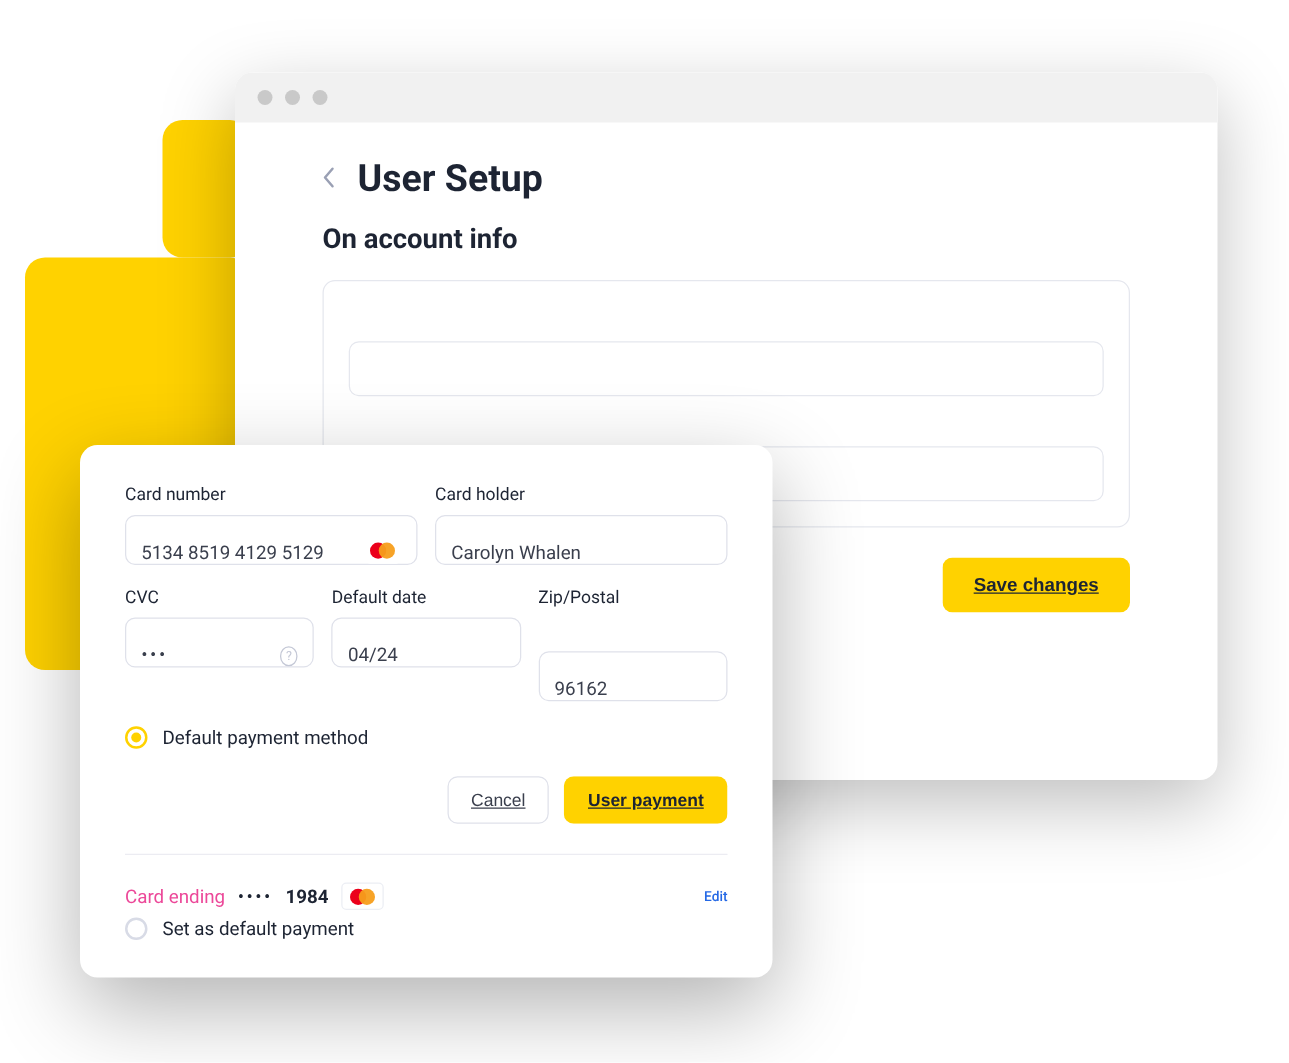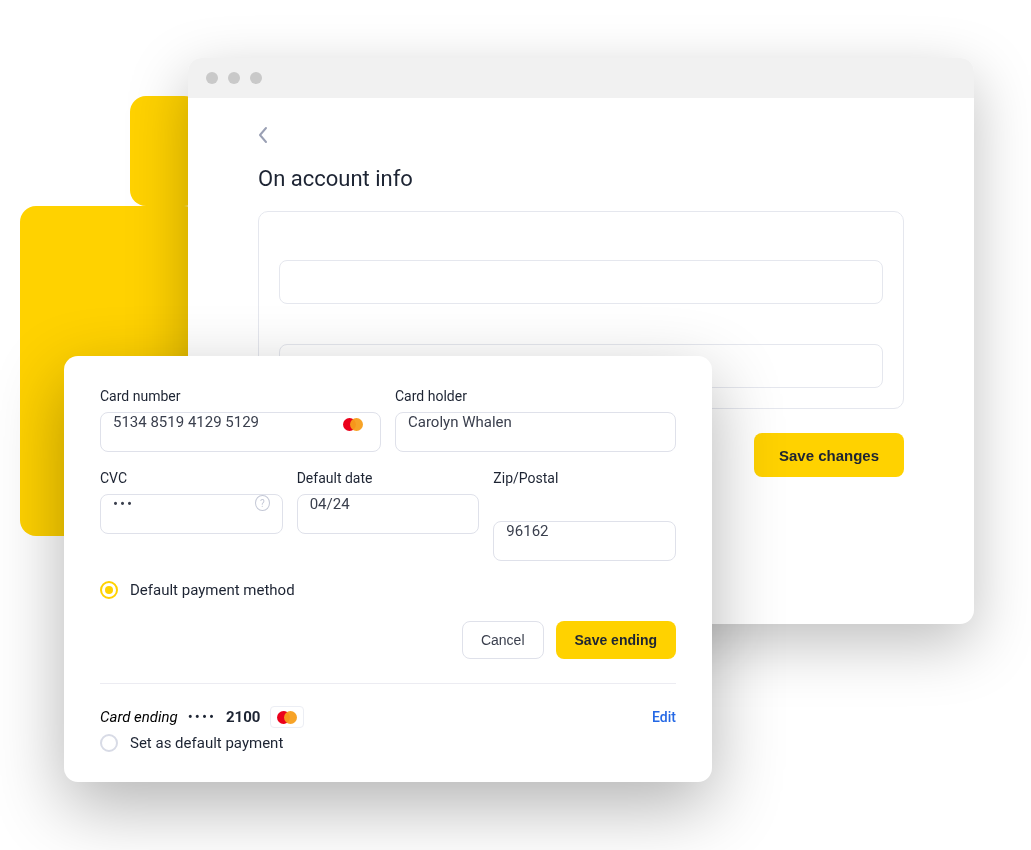--- a/index.html
+++ b/index.html
@@ -58,21 +58,21 @@
     font-weight: 600;
   }
   .tab.active::after {
     content: "";
     position: absolute;
     left: -4px; right: -4px; bottom: -1px;
     height: 2px;
     background: #1d2433;
   }
 
-  .section-title { font-size: 22px; font-weight: 400; color: #1d2433; margin-bottom: 20px; }
+  .section-title { font-size: 22px; font-weight: 700; color: #1d2433; margin-bottom: 20px; }
 
   .card-outline {
     border: 1px solid #e5e7ee;
     border-radius: 10px;
     padding: 18px 20px 0 20px;
     margin-bottom: 24px;
   }
   .bg-input {
     height: 44px;
     border: 1px solid #e5e7ee;
@@ -85,41 +85,42 @@
     display: inline-flex;
     align-items: center;
     justify-content: center;
     height: 44px;
     padding: 0 24px;
     border-radius: 8px;
     font-size: 15px;
     font-weight: 600;
     cursor: pointer;
     border: 1px solid transparent;
+    text-decoration: underline;
   }
   .btn-primary { background: #ffd200; color: #1d2433; }
   .btn-secondary { background: #fff; border: 1px solid #dfe1ea; color: #3a3f4d; font-weight: 500; }
 
   
   .modal {
     position: absolute;
     top: 356px;
     left: 64px;
-    width: 648px;
+    width: 554px;
     background: #fff;
     border-radius: 14px;
     box-shadow: 0 24px 70px rgba(0,0,0,0.3);
     padding: 32px 36px 30px 36px;
   }
   .row { display: flex; gap: 14px; }
   .field { display: flex; flex-direction: column; }
   .field label { font-size: 14px; color: #1d2433; margin-bottom: 8px; }
   .input-wrap {
     display: flex;
-    align-items: flex-start;
+    align-items: flex-end;
     height: 40px;
     border: 1px solid #dfe1ea;
     border-radius: 8px;
     padding: 0 12px;
     font-size: 15px;
     color: #3a3f4d;
   }
   .input-wrap input {
     border: none;
     outline: none;
@@ -177,44 +178,45 @@
   .modal-actions { display: flex; justify-content: flex-end; gap: 12px; margin-top: 22px; padding-bottom: 24px; border-bottom: 1px solid #ececf2; align-items: center; }
   .modal .btn { height: 38px; padding: 0 18px; font-size: 14px; }
 
   .saved-card {
     display: flex;
     align-items: center;
     justify-content: space-between;
     margin-top: 22px;
   }
   .saved-left { display: flex; align-items: center; gap: 10px; font-size: 15px; color: #1d2433; }
-  .saved-left .label { color: #000000; font-style: italic; }
+  .saved-left .label { color: #ec4899; }
   .saved-left .mask { letter-spacing: 2px; color: #1d2433; }
   .saved-left .last4 { font-weight: 700; }
-  .edit-link { color: #2468e5; font-size: 14px; font-weight: 500; cursor: pointer; }
+  .edit-link { color: #2468e5; font-size: 11px; font-weight: 500; cursor: pointer; }
 </style>
 </head>
 <body>
 
 <div class="yellow-card one"></div>
 <div class="yellow-card two"></div>
 
 <div class="window">
   <div class="titlebar">
     <span class="dot"></span>
     <span class="dot"></span>
     <span class="dot"></span>
   </div>
   <div class="content">
     <div class="header-row">
       <span class="back-chevron">
         <svg width="10" height="18" viewBox="0 0 10 18" fill="none">
             <path d="M8 2 L2 9 L8 16" stroke="#9aa0b4" stroke-width="2" stroke-linecap="round" stroke-linejoin="round"></path>
           </svg>
       </span>
+      <h1 class="page-title">User Setup</h1>
     </div>
 
 
     <h2 class="section-title">On account info</h2>
 
     <div class="card-outline">
       <div class="bg-input" style="margin-top:30px;"></div>
       <div class="bg-input" style="margin-top:40px; margin-bottom:20px;"></div>
     </div>
 
@@ -270,28 +272,28 @@
 
   <div class="radio-row">
     <span class="radio checked">
         <span class="inner"></span>
       </span>
     <span>Default payment method</span>
   </div>
 
   <div class="modal-actions">
     <button class="btn btn-secondary">Cancel</button>
-    <button class="btn btn-primary">Save ending</button>
+    <button class="btn btn-primary">User payment</button>
   </div>
 
   <div class="saved-card">
     <div class="saved-left">
       <span class="label">Card ending</span>
       <span class="mask">••••</span>
-      <span class="last4">2100</span>
+      <span class="last4">1984</span>
       <span class="mc-badge">
         <span class="mc-icon">
             <span class="c1"></span>
             <span class="c2"></span>
           </span>
       </span>
     </div>
     <span class="edit-link">Edit</span>
   </div>
 

